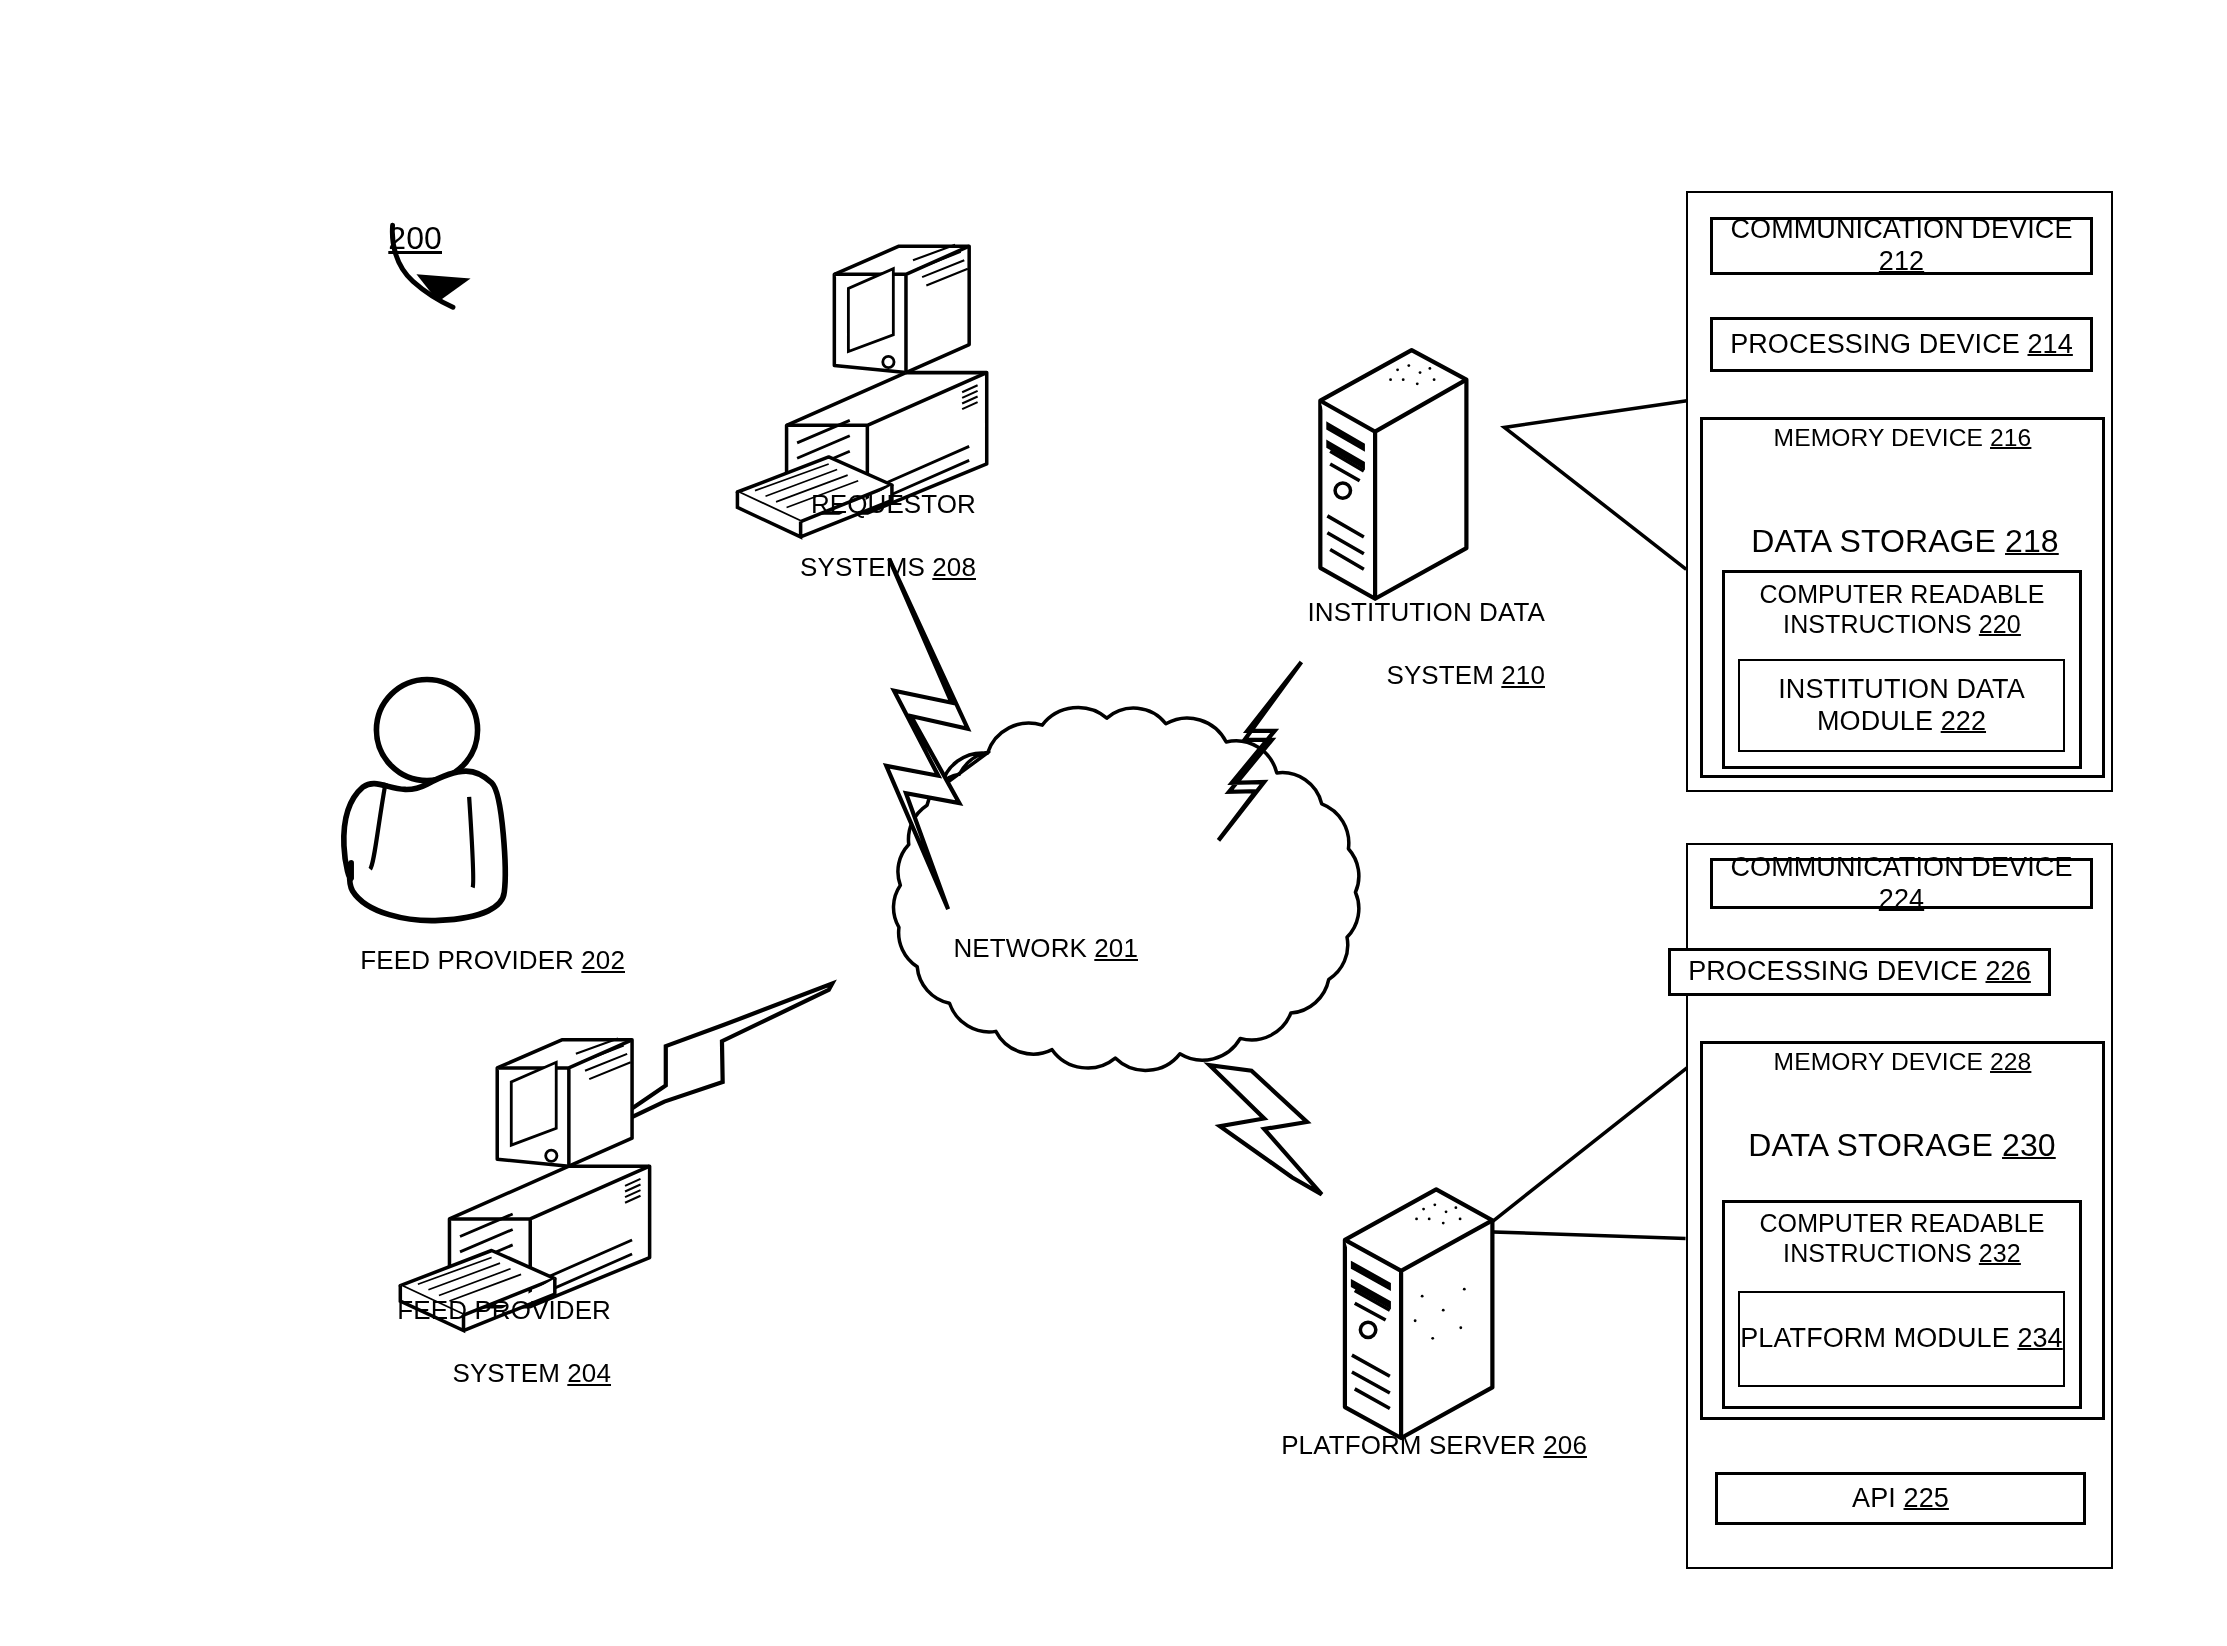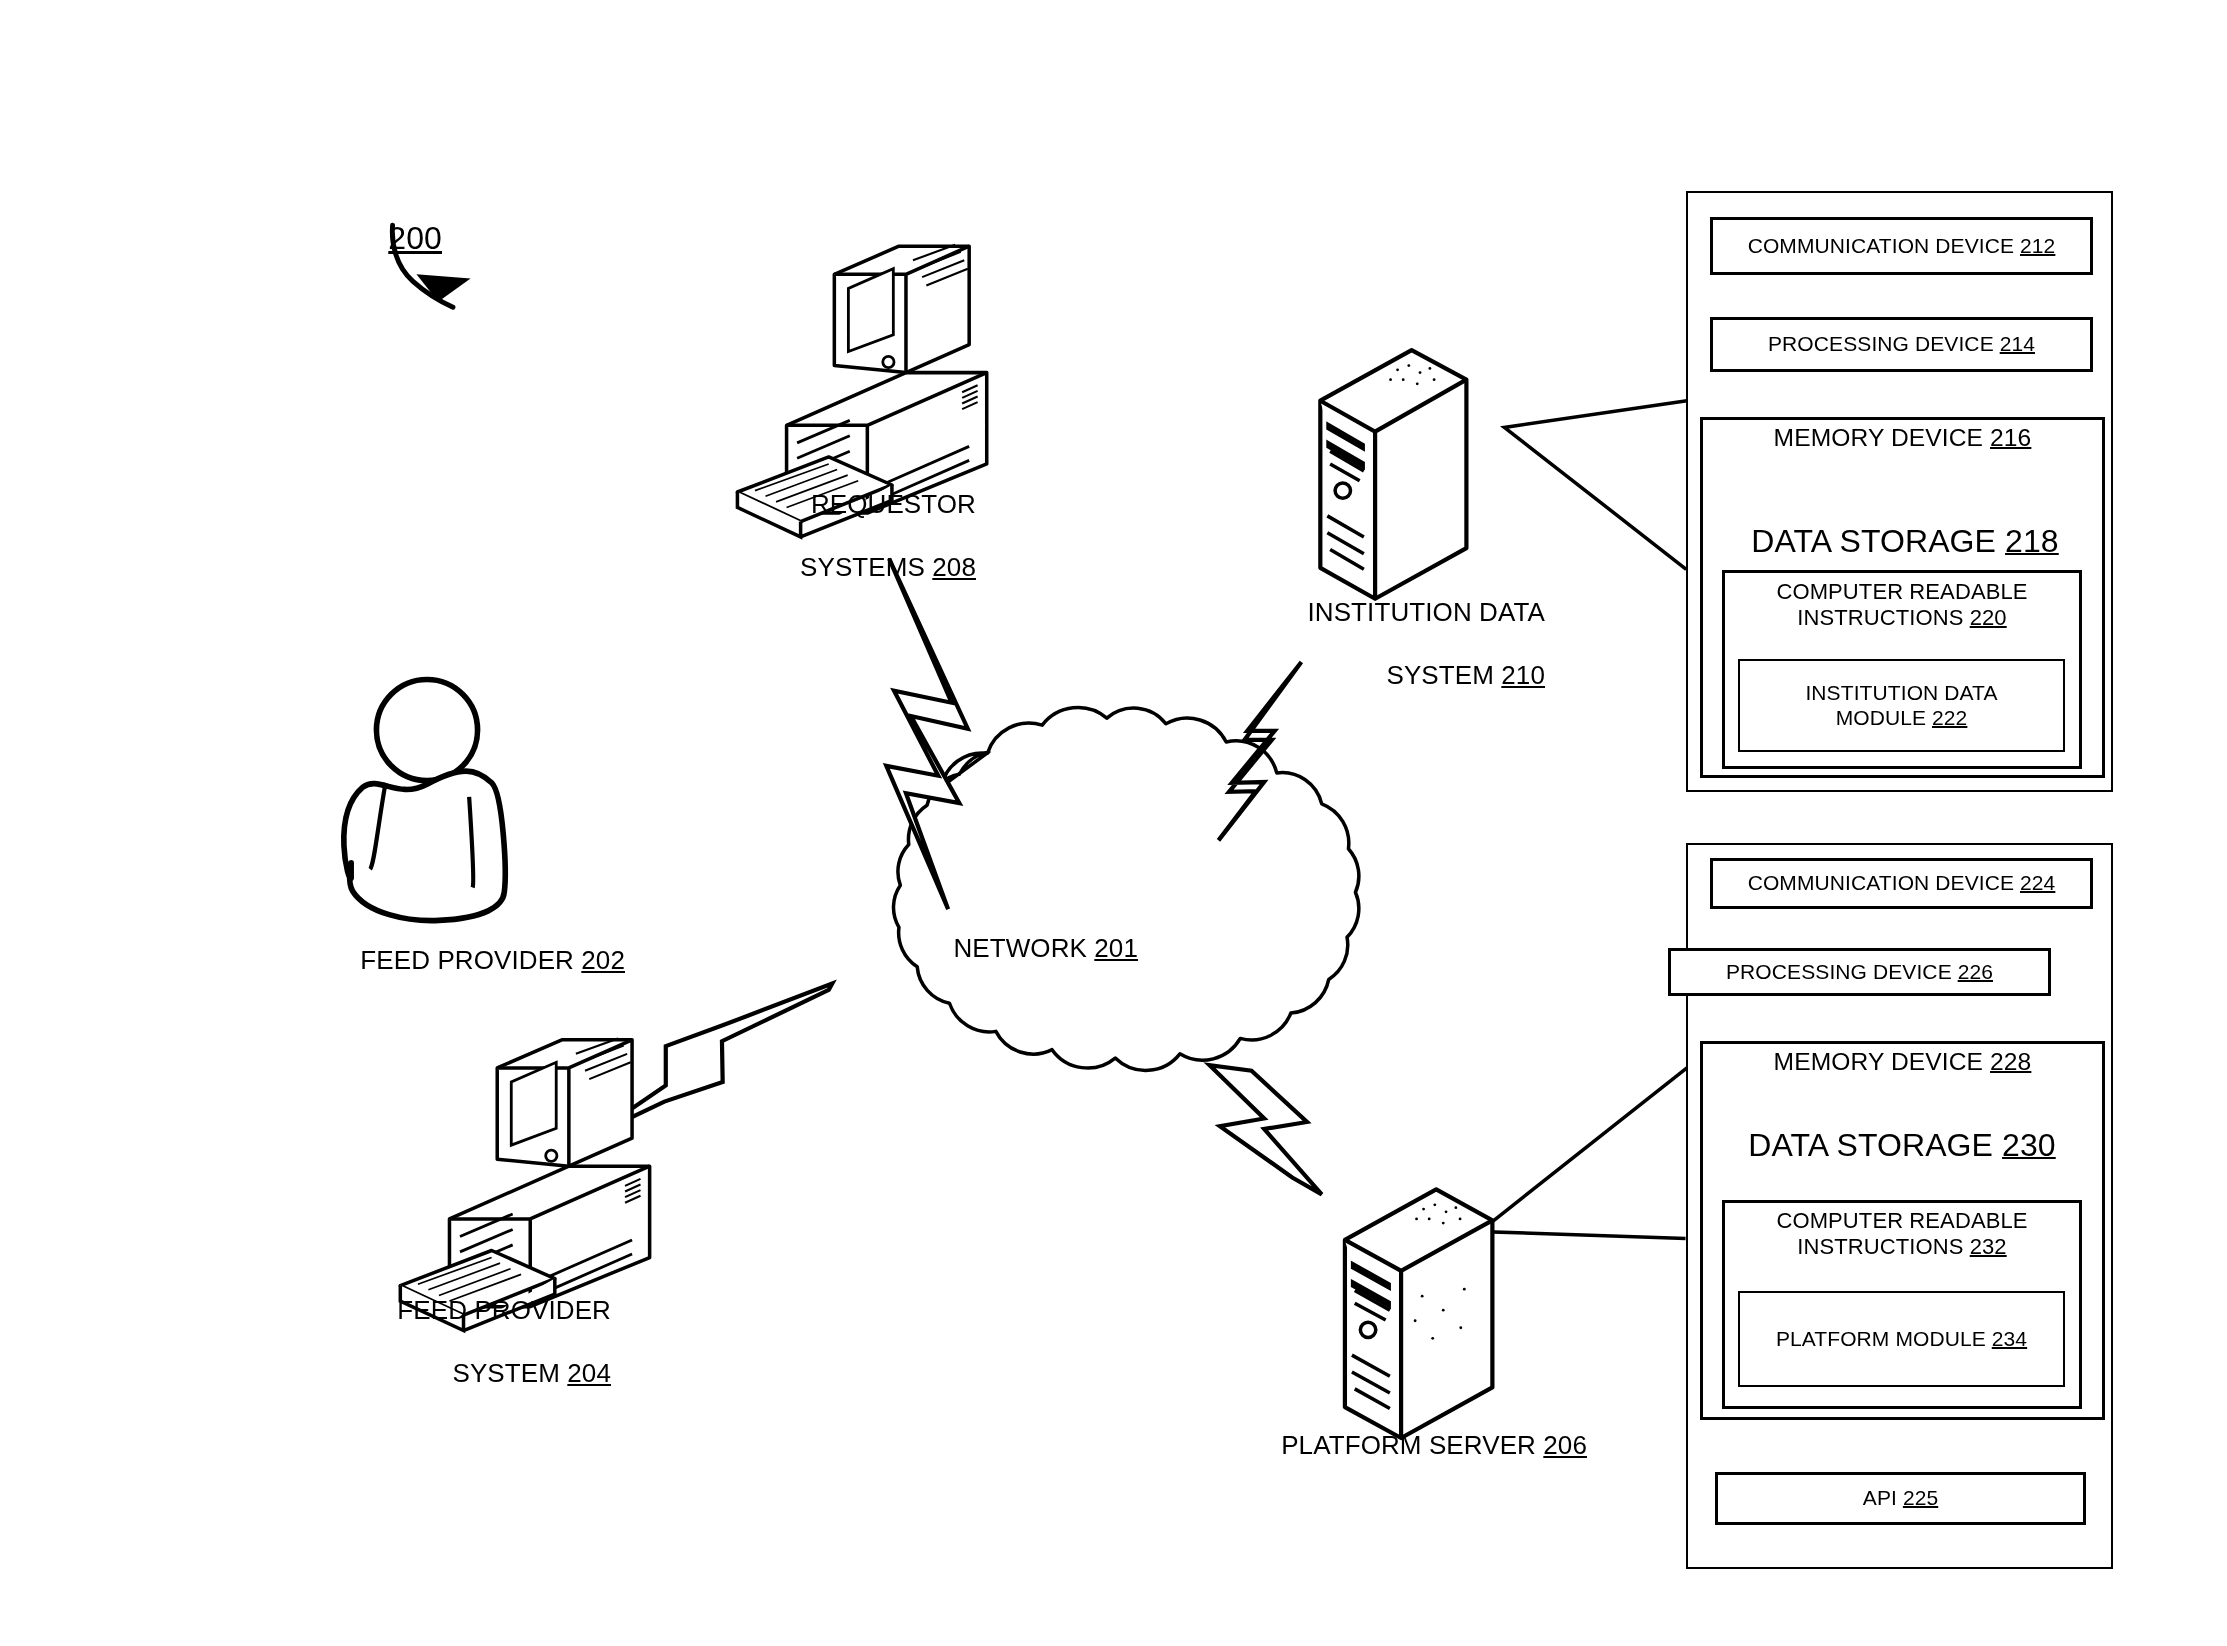--- a/index.html
+++ b/index.html
@@ -9,25 +9,25 @@
   svg.layer{position:absolute;left:0;top:0;width:2227px;height:1647px;}
 
   .lbl{position:absolute;text-align:right;line-height:1.22;
        font-size:26px;letter-spacing:0.1px;color:#000;white-space:pre;}
   .lbl u{text-decoration:underline;text-underline-offset:2.1px;}
 
   
   .panel{position:absolute;border:2.1px solid #000;background:#fff;box-sizing:border-box;}
   .bx{position:absolute;box-sizing:border-box;border:3.5px solid #000;background:#fff;
       display:flex;align-items:center;justify-content:center;text-align:center;
-      font-size:21px;line-height:1.18;letter-spacing:0.1px;}
+      font-size:27px;line-height:1.18;letter-spacing:0.1px;}
   .bx.thin{border-width:2.8px;}
   .memhdr{position:absolute;width:100%;text-align:center;font-size:24.6px;letter-spacing:0.1px;}
   .cylLabel{position:absolute;width:100%;text-align:center;font-size:32px;letter-spacing:0.1px;}
-  .crlabel{position:absolute;width:100%;text-align:center;font-size:22px;line-height:1.2;letter-spacing:0.1px;}
+  .crlabel{position:absolute;width:100%;text-align:center;font-size:25px;line-height:1.2;letter-spacing:0.1px;}
   u{text-decoration-thickness:2.1px;}
 </style>
 </head>
 <body>
 
 <div id="stage">
 
   <svg class="layer" viewBox="0 0 3171 2344">
     <defs>
       <marker id="ahU" markerWidth="10" markerHeight="10" refX="5" refY="9" orient="auto">

